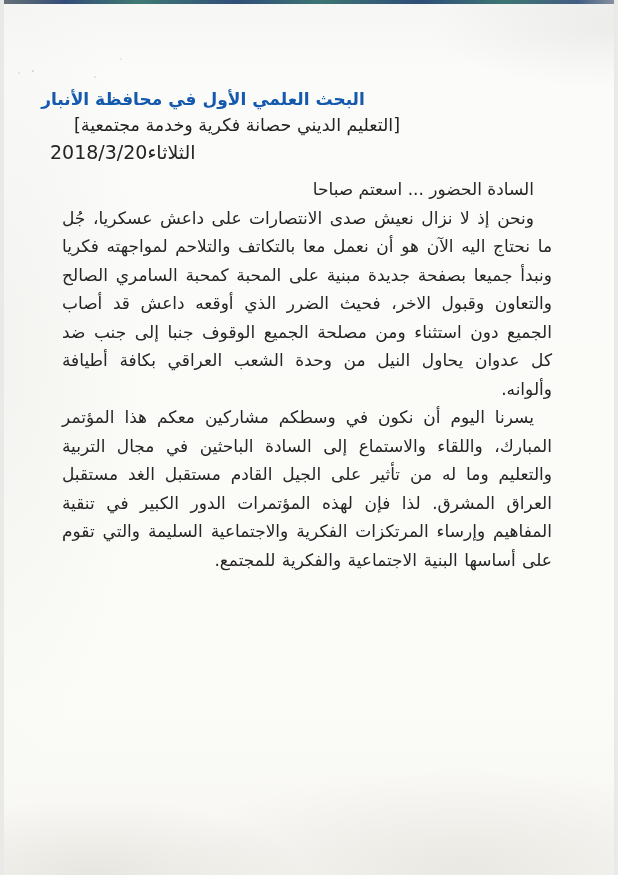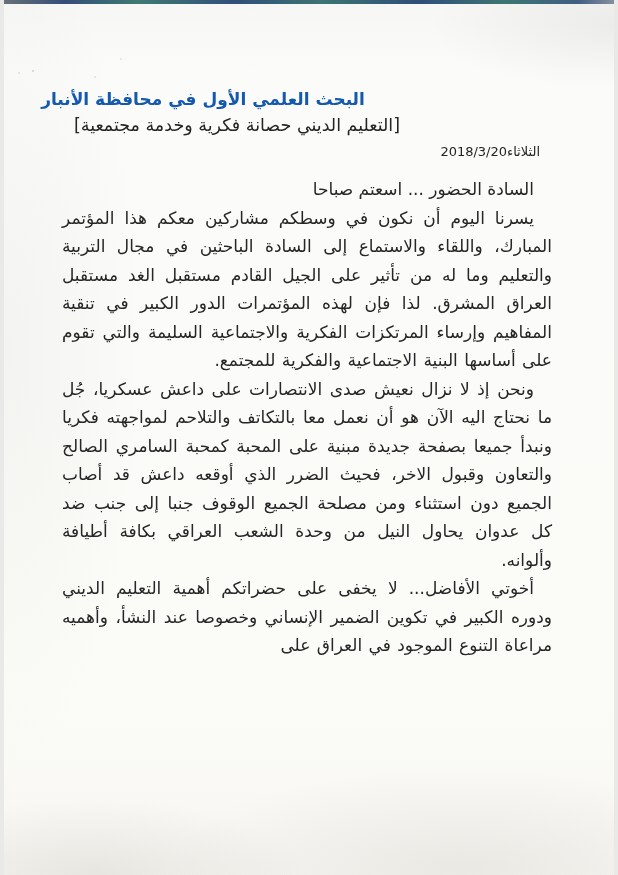--- a/index.html
+++ b/index.html
@@ -64,22 +64,22 @@
     margin: 0;
     font-size: 17.5px;
     text-align: center;
     line-height: 27px;
     color: #242424;
     position: relative;
     left: -70px;
   }
   .doc-date {
     margin: 0;
-    font-size: 13px;
-    text-align: right;
+    font-size: 19px;
+    text-align: left;
     line-height: 26px;
     color: #242424;
     position: relative;
     left: -12px;
   }
   .greeting {
     margin: 10px 0 0 0;
     font-size: 17px;
     line-height: 28.5px;
     text-indent: 18px;
@@ -108,20 +108,19 @@
   <div class="content">
 
     <h1 class="doc-title">البحث العلمي الأول في محافظة الأنبار</h1>
 
     <div class="doc-subtitle">[التعليم الديني حصانة فكرية وخدمة مجتمعية]</div>
 
     <div class="doc-date">الثلاثاء2018/3/20</div>
 
     <p class="greeting">السادة الحضور ... اسعتم صباحا</p>
 
+    <p class="body-paragraph">ونحن إذ لا نزال نعيش صدى الانتصارات على داعش عسكريا، جُل ما نحتاج اليه الآن هو أن نعمل معا بالتكاتف والتلاحم لمواجهته فكريا ونبدأ جميعا بصفحة جديدة مبنية على المحبة كمحبة السامري الصالح والتعاون وقبول الاخر، فحيث الضرر الذي أوقعه داعش قد أصاب الجميع دون استثناء ومن مصلحة الجميع الوقوف جنبا إلى جنب ضد كل عدوان يحاول النيل من وحدة الشعب العراقي بكافة أطيافة وألوانه.</p>
+
     <p class="body-paragraph">يسرنا اليوم أن نكون في وسطكم مشاركين معكم هذا المؤتمر المبارك، واللقاء والاستماع إلى السادة الباحثين في مجال التربية والتعليم وما له من تأثير على الجيل القادم مستقبل الغد مستقبل العراق المشرق. لذا فإن لهذه المؤتمرات الدور الكبير في تنقية المفاهيم وإرساء المرتكزات الفكرية والاجتماعية السليمة والتي تقوم على أساسها البنية الاجتماعية والفكرية للمجتمع.</p>
 
-    <p class="body-paragraph">ونحن إذ لا نزال نعيش صدى الانتصارات على داعش عسكريا، جُل ما نحتاج اليه الآن هو أن نعمل معا بالتكاتف والتلاحم لمواجهته فكريا ونبدأ جميعا بصفحة جديدة مبنية على المحبة كمحبة السامري الصالح والتعاون وقبول الاخر، فحيث الضرر الذي أوقعه داعش قد أصاب الجميع دون استثناء ومن مصلحة الجميع الوقوف جنبا إلى جنب ضد كل عدوان يحاول النيل من وحدة الشعب العراقي بكافة أطيافة وألوانه.</p>
-
-    <p class="body-paragraph">أخوتي الأفاضل... لا يخفى على حضراتكم أهمية التعليم الديني ودوره الكبير في تكوين الضمير الإنساني وخصوصا عند النشأ، وأهميه مراعاة التنوع الموجود في العراق على</p>
 
   </div>
 </div>
 
 </body></html>

